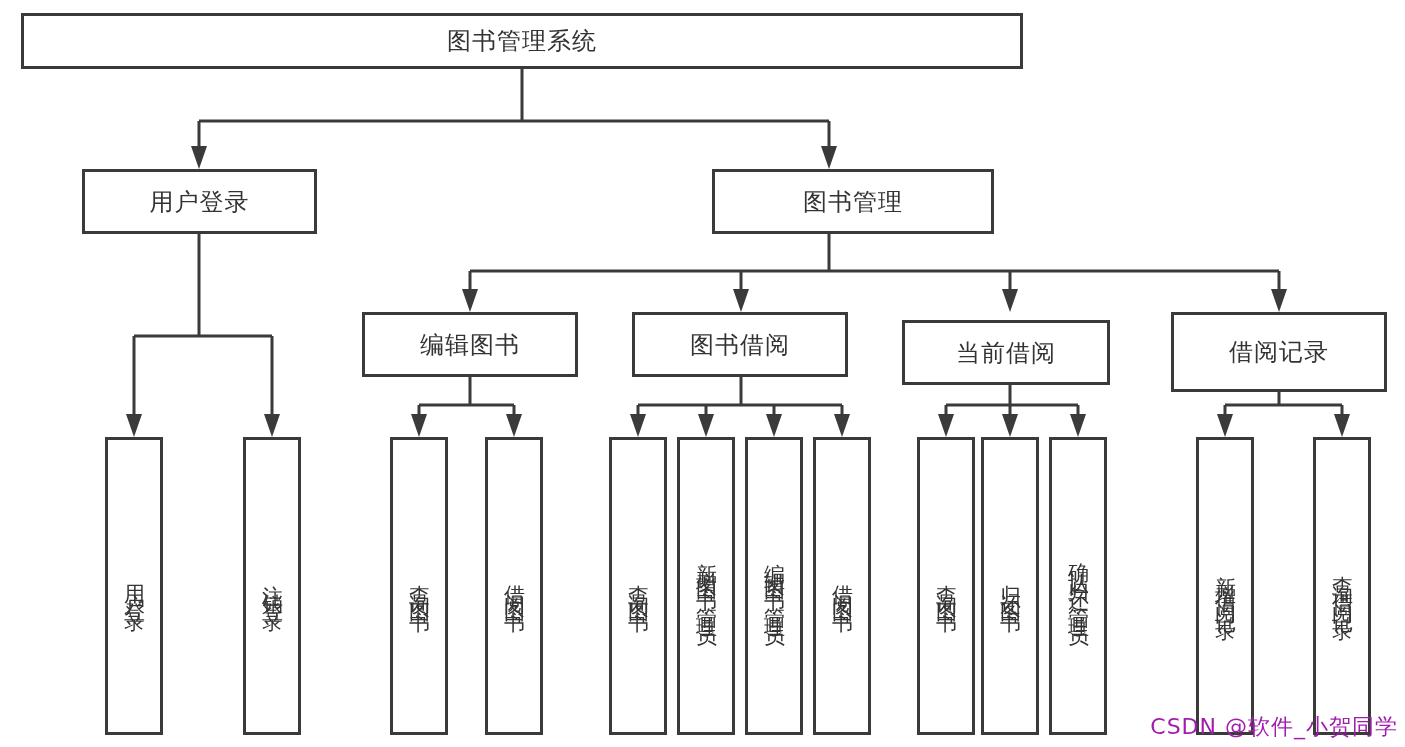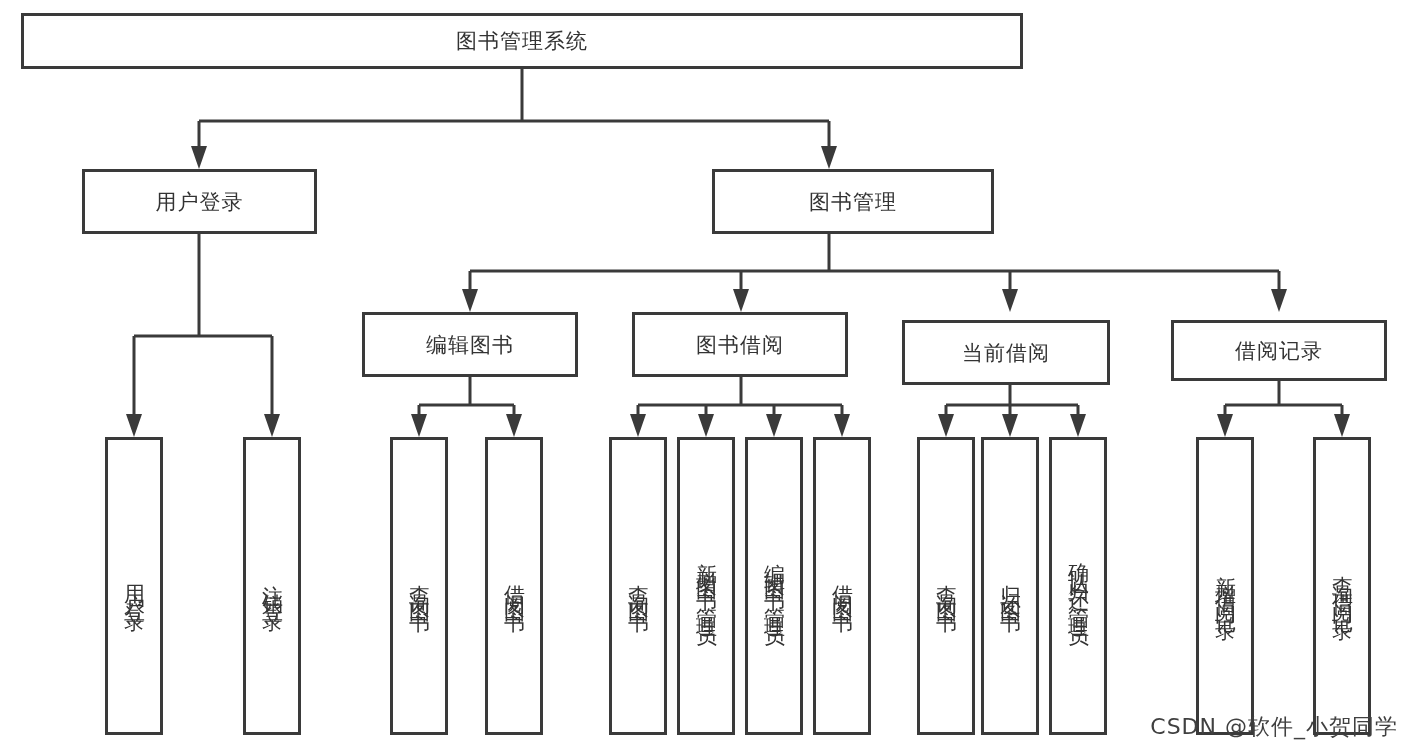--- a/index.html
+++ b/index.html
@@ -8,34 +8,34 @@
     overflow:hidden;
     font-family:"DejaVu Sans","Liberation Sans",sans-serif;
   }
   .node {
     position:absolute; box-sizing:border-box;
     border:3px solid #3a3a3a; background:#ffffff;
     display:flex; align-items:center; justify-content:center;
     color:#333333;
   }
   .hlabel {
-    font-size:21px; letter-spacing:1px; color:#333333; white-space:nowrap;
+    font-size:24px; letter-spacing:1px; color:#333333; white-space:nowrap;
   }
   .vlabel {
     writing-mode:vertical-rl; text-orientation:mixed;
     font-size:21px; letter-spacing:9px; color:#333333;
     line-height:1; white-space:nowrap;
   }
   svg.connectors {
     position:absolute; left:0; top:0; width:1405px; height:747px;
     pointer-events:none;
   }
   .watermark {
     position:absolute; right:7px; bottom:5px;
-    font-size:22px; color:#404040; letter-spacing:1px; white-space:nowrap;
+    font-size:22px; color:#a21caf; letter-spacing:1px; white-space:nowrap;
   }
 </style>
 </head>
 <body>
 
 <div class="stage">
 
   <svg class="connectors" viewBox="0 0 1405 747" xmlns="http://www.w3.org/2000/svg">
     <g stroke="#3a3a3a" stroke-width="3" fill="none">
 
@@ -96,21 +96,21 @@
 
   <div class="node" style="left:362px;top:312px;width:216px;height:65px">
     <span class="hlabel">编辑图书</span>
   </div>
   <div class="node" style="left:632px;top:312px;width:216px;height:65px">
     <span class="hlabel">图书借阅</span>
   </div>
   <div class="node" style="left:902px;top:320px;width:208px;height:65px">
     <span class="hlabel">当前借阅</span>
   </div>
-  <div class="node" style="left:1171px;top:320px;width:216px;height:61px">
+  <div class="node" style="left:1171px;top:312px;width:216px;height:80px">
     <span class="hlabel">借阅记录</span>
   </div>
 
   <div class="node" style="left:105px;top:437px;width:58px;height:298px">
     <span class="vlabel">用户登录</span>
   </div>
   <div class="node" style="left:243px;top:437px;width:58px;height:298px">
     <span class="vlabel">注销登录</span>
   </div>
 

